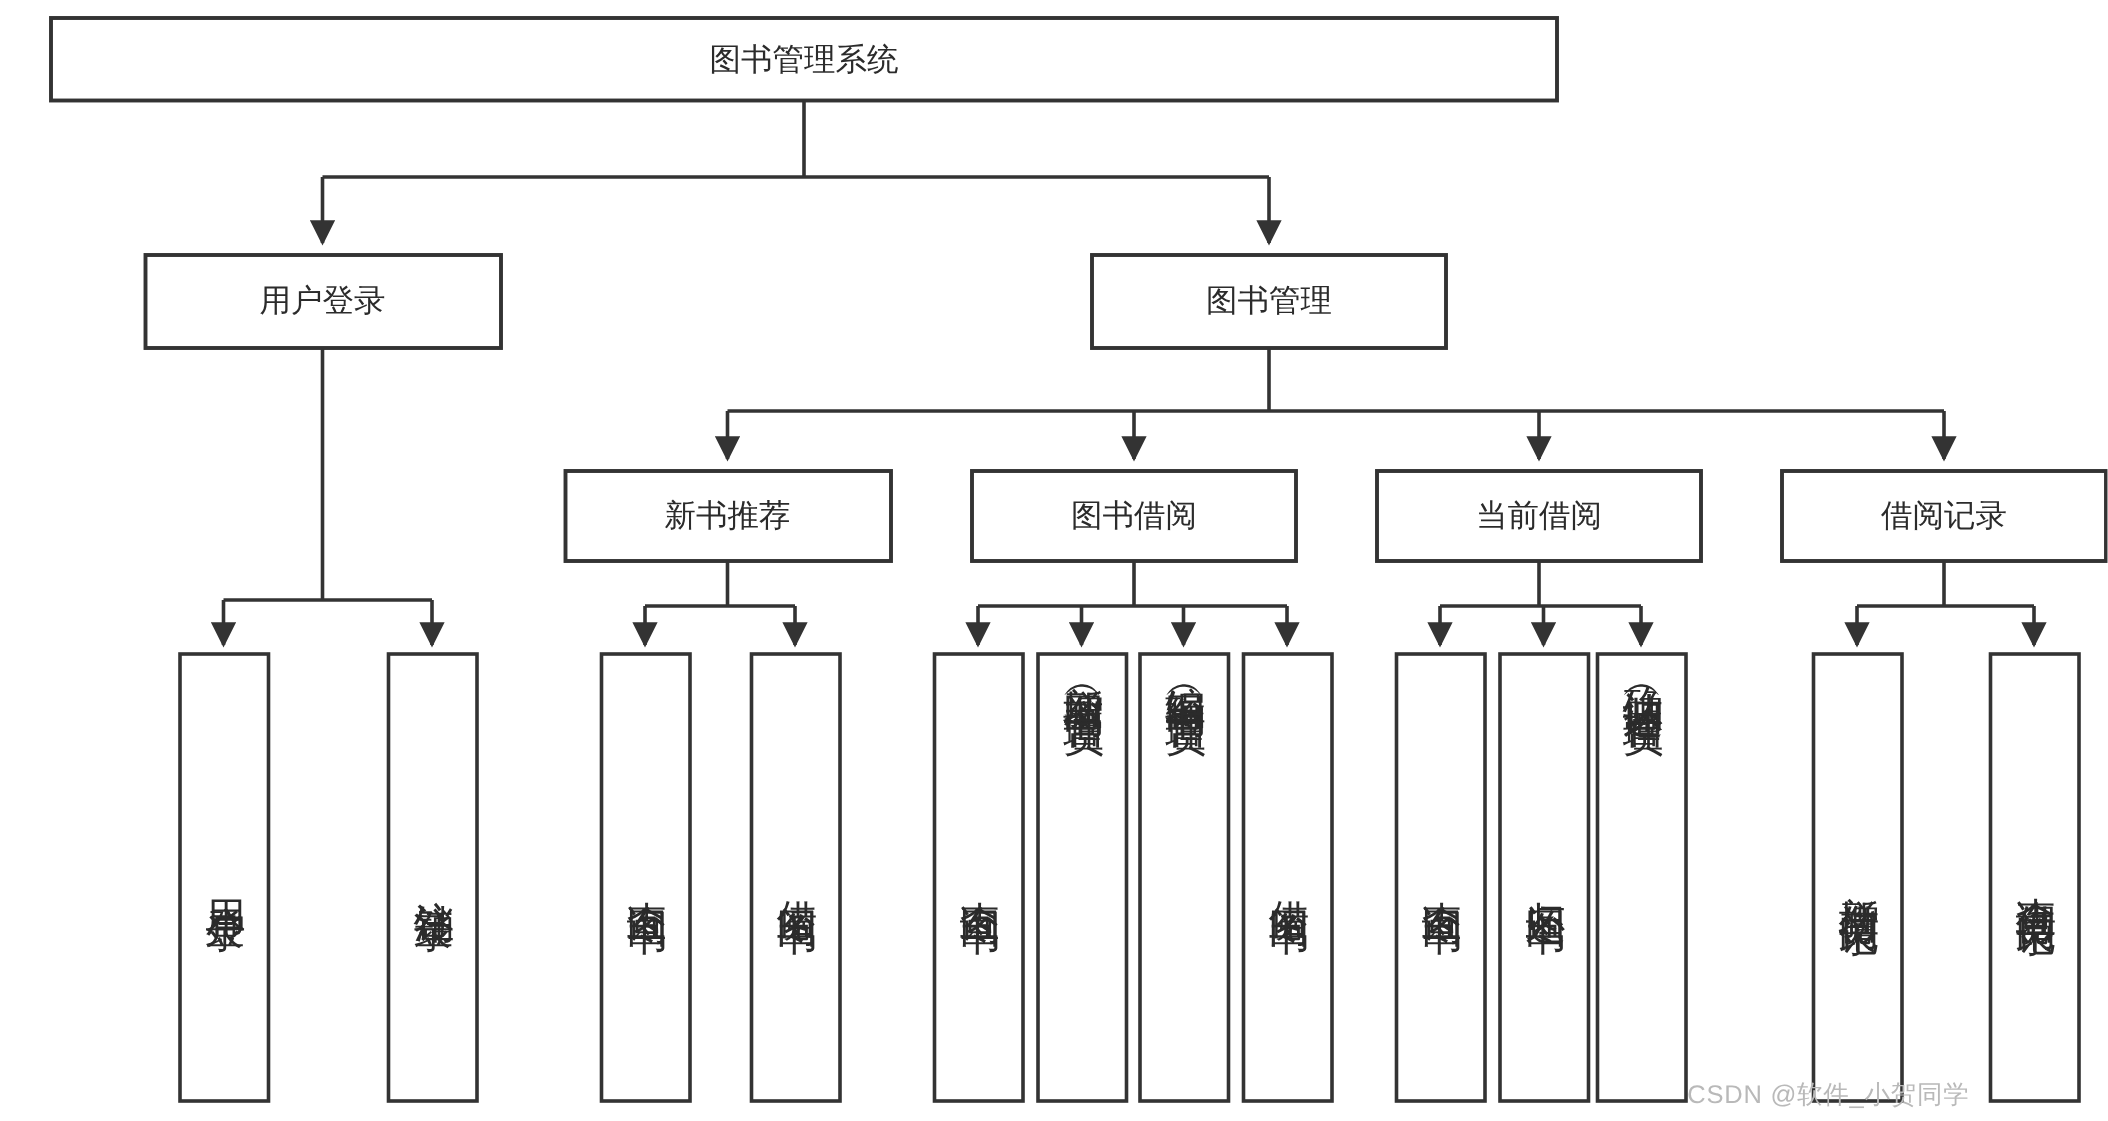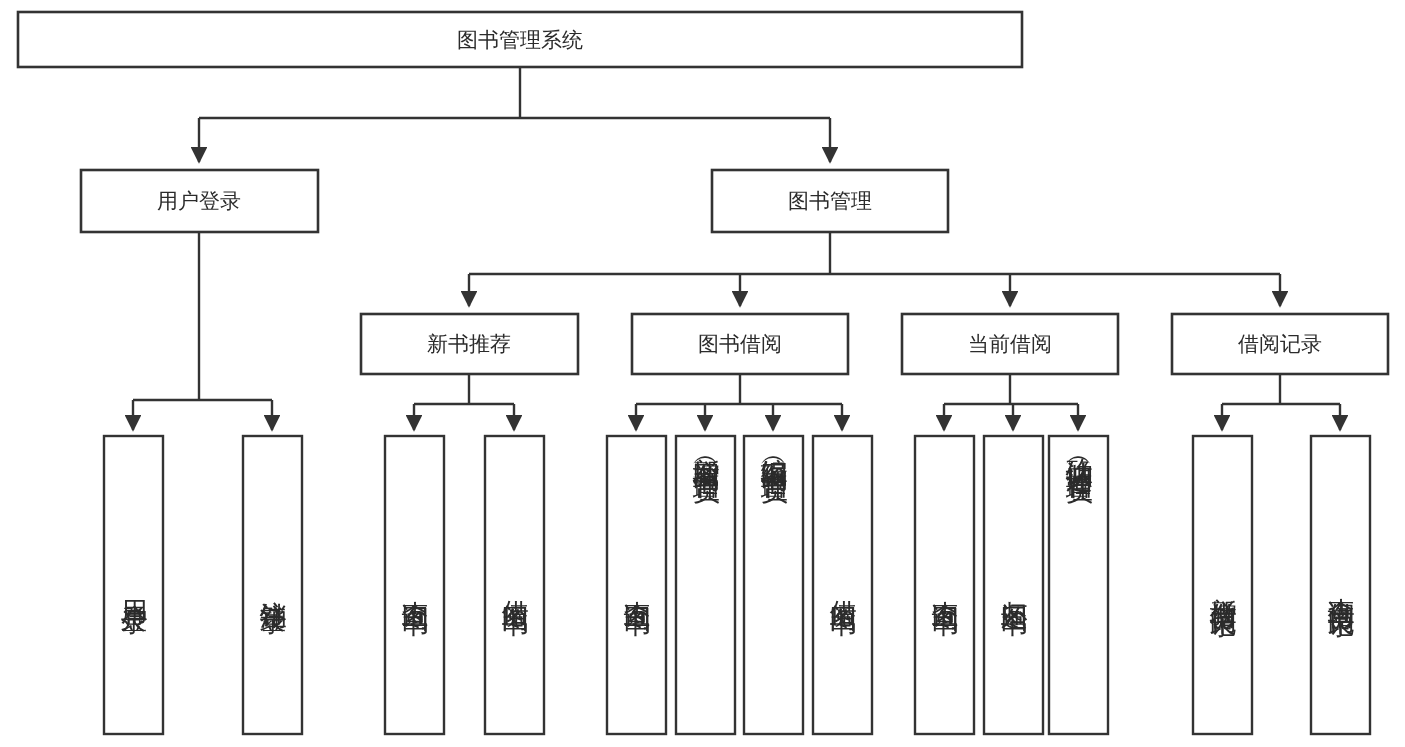--- a/index.html
+++ b/index.html
@@ -9,21 +9,21 @@
   }
   body {
     width: 1405px;
     height: 747px;
     font-family: "Liberation Sans", "DejaVu Sans", sans-serif;
     overflow: hidden;
     position: relative;
   }
   #diagram-root {
     position: absolute;
-    left: 0;
+    left: 16px;
     top: 0;
     width: 1305px;
     height: 747px;
   }
   svg.diagram {
     display: block;
     width: 1405px;
     height: 747px;
   }
   .node-rect {
@@ -240,13 +240,14 @@
     <span class="leaf-label-text">确认归还（管理员）</span>
   </div>
 
   <div class="leaf-label-box" style="left:1193px; top:436px; width:59px; height:298px;">
     <span class="leaf-label-text">新增借阅记录</span>
   </div>
   <div class="leaf-label-box" style="left:1311px; top:436px; width:59px; height:298px;">
     <span class="leaf-label-text">查询借阅记录</span>
   </div>
 
+  <div class="watermark">CSDN @软件_小贺同学</div>
 </div>
 
 </body></html>

